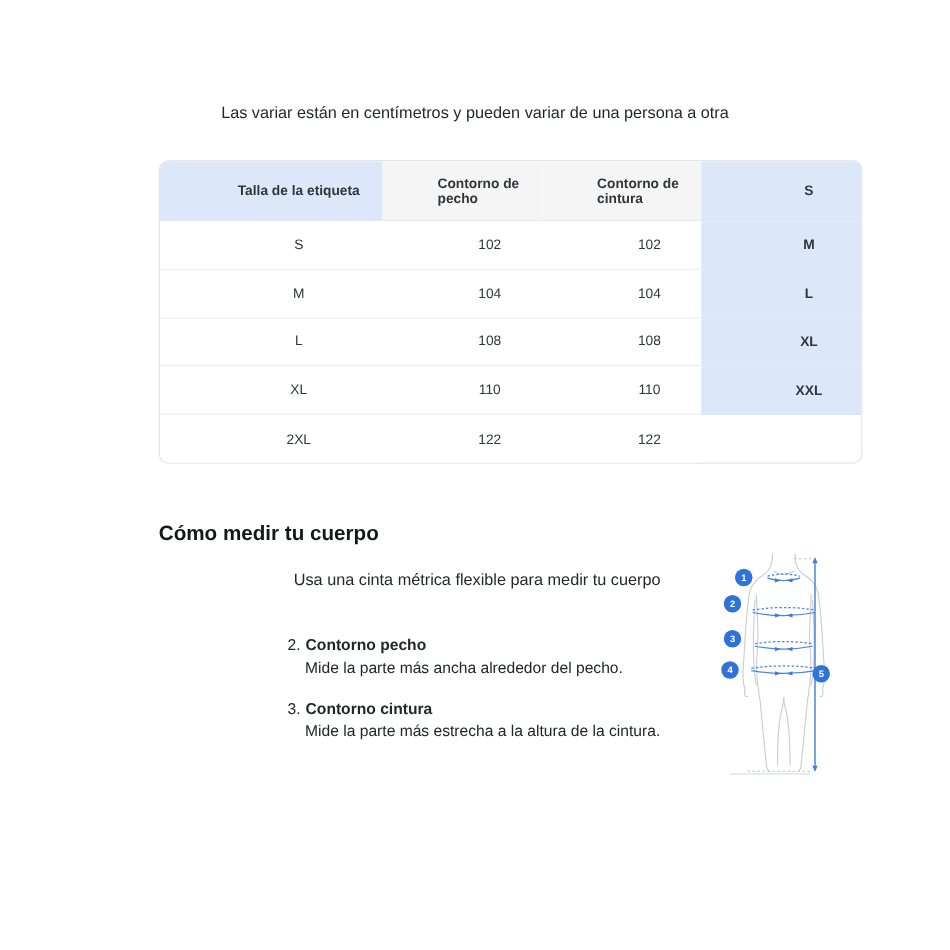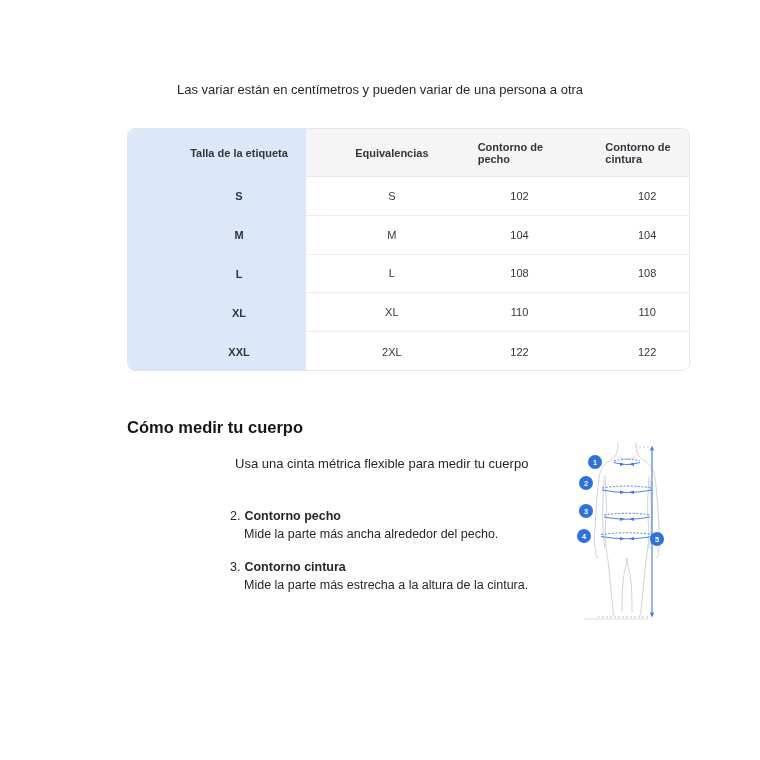--- a/index.html
+++ b/index.html
@@ -108,21 +108,20 @@
 </style>
 </head>
 <body>
 
 <div class="page">
 
   <p class="page-subtitle">Las variar están en centímetros y pueden variar de una persona a otra</p>
 
   <div class="size-table">
     <div class="st-colcell">Talla de la etiqueta</div>
-    <div class="st-head">Equivalencias</div>
     <div class="st-head">Contorno de pecho</div>
     <div class="st-head">Contorno de cintura</div>
 
     <div class="st-colcell">S</div>
     <div class="st-cell">S</div>
     <div class="st-cell">102</div>
     <div class="st-cell">102</div>
 
     <div class="st-colcell">M</div>
     <div class="st-cell">M</div>

